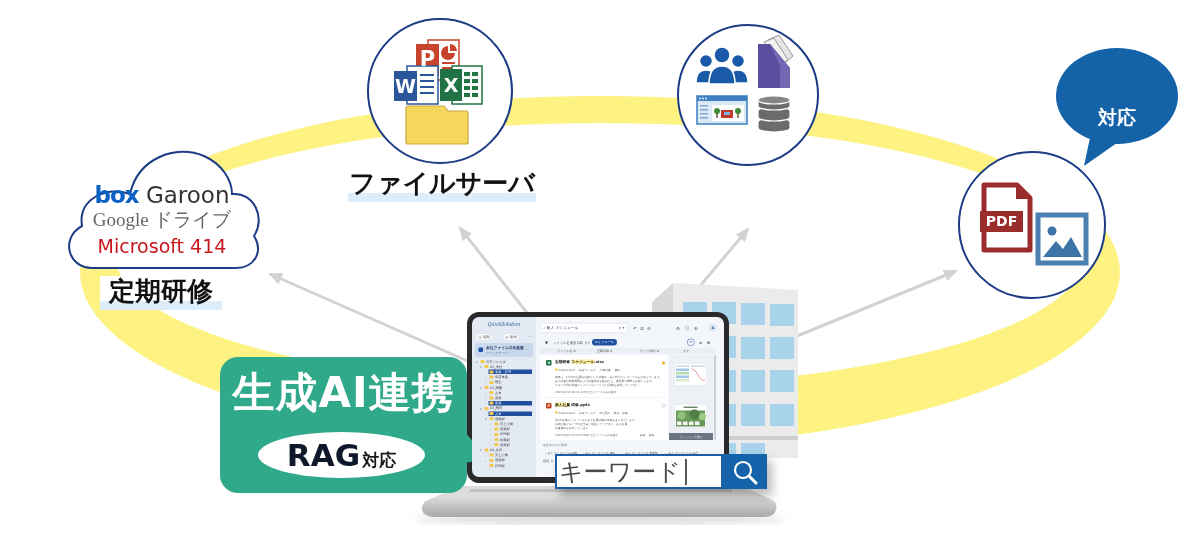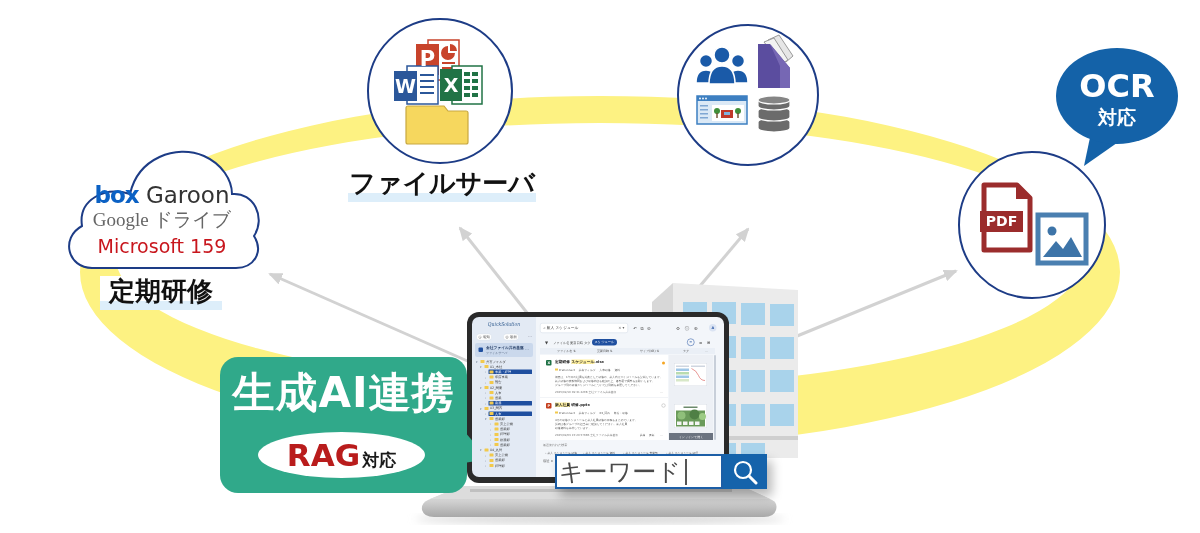--- a/index.html
+++ b/index.html
@@ -11,21 +11,21 @@
 .label{position:absolute;height:34px;background:linear-gradient(to bottom,#fff 0,#fff 74%,#ddeefa 74%,#ddeefa 100%);text-align:center;font-weight:bold;color:#111;white-space:nowrap;line-height:30px;}
 .cloud-line{position:absolute;left:72px;width:180px;text-align:center;white-space:nowrap;line-height:24px;}
 .box-logo{font-weight:bold;font-size:23px;color:#0b61c4;letter-spacing:-1px;}
 .garoon{font-size:23px;color:#333;}
 .gdrive{font-size:19px;color:#666;}
 .ms365{font-size:19px;color:#c8161d;}
 
 .ai-bubble{position:absolute;left:220px;top:357px;width:247px;height:136px;background:#30a98a;border-radius:18px;}
 .ai-title{position:absolute;left:0;top:12px;width:100%;text-align:center;color:#fff;font-weight:bold;font-size:42px;line-height:48px;letter-spacing:1px;white-space:nowrap;}
 .rag{position:absolute;left:38px;top:75px;width:167px;height:46px;background:#fff;border-radius:50%;text-align:center;line-height:46px;white-space:nowrap;}
-.rag-main{font-weight:bold;font-size:31px;color:#b91c1c;}
+.rag-main{font-weight:bold;font-size:31px;color:#0f172a;}
 .rag-sub{font-weight:bold;font-size:17px;color:#1a1a1a;margin-left:2px;}
 
 .ocr-main{position:absolute;left:1057px;top:68px;width:120px;text-align:center;color:#fff;font-weight:bold;font-size:32px;line-height:36px;}
 .ocr-sub{position:absolute;left:1057px;top:106px;width:120px;text-align:center;color:#fff;font-weight:bold;font-size:19px;line-height:22px;}
 
 .search{position:absolute;left:555px;top:454px;width:212px;height:35px;box-shadow:5px 7px 10px rgba(0,0,0,.28);display:flex;}
 .search-field{width:168px;height:35px;background:#fff;border:2px solid #1c5ea6;display:flex;align-items:center;padding-left:2px;}
 .search-text{font-size:24px;color:#4a4a4a;white-space:nowrap;}
 .caret{display:inline-block;width:2px;height:26px;background:#555;margin-left:4px;}
 .search-btn{width:44px;height:35px;background:#1563ab;display:flex;align-items:center;justify-content:center;}
@@ -239,26 +239,25 @@
 
   <div class="abs" style="left:416px;top:44px;width:23px;height:31px;color:#fff;font-weight:bold;font-size:21px;line-height:31px;text-align:center;">P</div>
   <div class="abs" style="left:394px;top:71px;width:23px;height:30px;color:#fff;font-weight:bold;font-size:19px;line-height:30px;text-align:center;">W</div>
   <div class="abs" style="left:440px;top:69px;width:22px;height:32px;color:#fff;font-weight:bold;font-size:19px;line-height:32px;text-align:center;">X</div>
   <div class="abs" style="left:980px;top:211px;width:43px;height:21px;color:#fff;font-weight:bold;font-size:14px;line-height:21px;text-align:center;">PDF</div>
 
   <div class="cloud-line" style="top:183px;">
     <span class="box-logo">box</span><span class="garoon"> Garoon</span>
   </div>
   <div class="cloud-line gdrive" style="top:208px;font-family:Liberation Serif, serif;">Google ドライブ</div>
-  <div class="cloud-line ms365" style="top:234px;">Microsoft 159</div>
+  <div class="cloud-line ms365" style="top:234px;">Microsoft 414</div>
 
   <div class="label" style="left:100px;top:276px;width:122px;font-size:26px;">定期研修</div>
   <div class="label" style="left:348px;top:168px;width:188px;font-size:26px;">ファイルサーバ</div>
 
-  <div class="ocr-main">OCR</div>
   <div class="ocr-sub">対応</div>
 
   <div class="scr">
     <div class="scr-in">
       <div class="sb">
         <div class="sb-logo">QuickSolution</div>
         <div class="pill" style="left:8px;">◷ 通知</div>
         <div class="pill" style="left:62px;">◎ 最新</div>
         <div class="abs" style="left:112px;top:34px;font-size:8px;color:#667;">⋯</div>
         <div class="ws">

